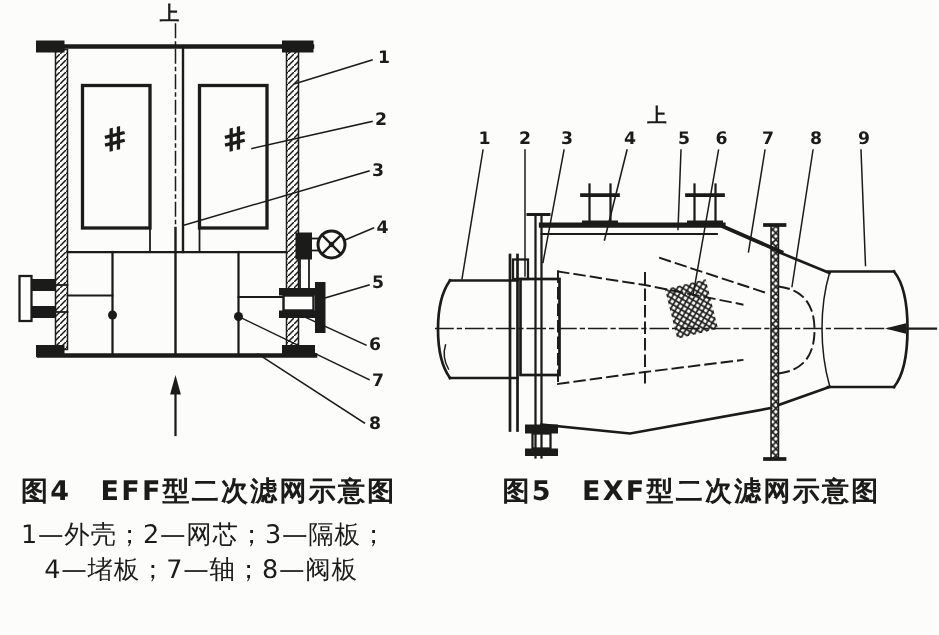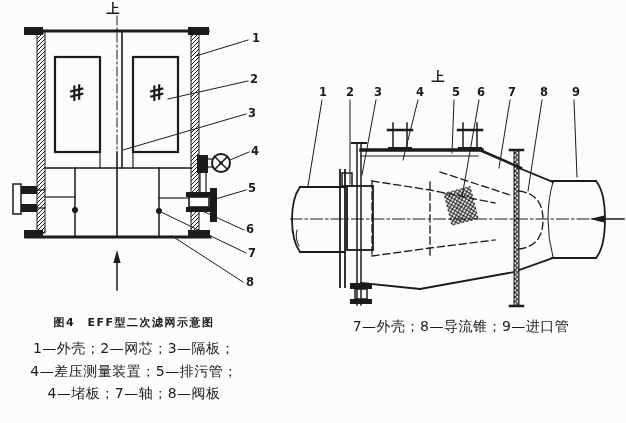--- a/index.html
+++ b/index.html
@@ -8,22 +8,22 @@
     width:626px;height:423px;
     background:#fcfcfa;
     font-family:"DejaVu Sans", sans-serif;
     color:#1b1b1b;
     overflow:hidden;
   }
   svg{position:absolute;top:0;}
   #fig4-svg{left:0;}
   #fig5-svg{left:290px;}
   .caption{position:absolute;text-align:center;}
-  .cap-title{font-weight:bold;font-size:11px;letter-spacing:1.5px;margin-bottom:7px;white-space:nowrap;}
-  .cap-line{font-size:14px;line-height:22.5px;letter-spacing:0.5px;white-space:nowrap;}
+  .cap-title{font-weight:bold;font-size:18px;letter-spacing:1.5px;margin-bottom:7px;white-space:nowrap;}
+  .cap-line{font-size:17px;line-height:22.5px;letter-spacing:0.5px;white-space:nowrap;}
   #cap4{left:14px;top:315px;width:240px;}
   #cap5{left:308px;top:315px;width:306px;}
   svg text{fill:#1b1b1b;}
   .callout{font-size:11.5px;font-weight:bold;}
 </style>
 </head>
 <body>
 
 <div class="page">
 
@@ -252,21 +252,20 @@
     <g>
       <line x1="0" y1="219" x2="305" y2="219" stroke-width="1" stroke-dasharray="12 3 2.5 3"></line>
       <line x1="313" y1="219" x2="334" y2="219" stroke-width="1.5"></line>
       <polygon points="300,219 314,215.5 314,222.5" fill="#1b1b1b" stroke="none"></polygon>
     </g>
   </svg>
 
   <div class="caption" id="cap4">
     <div class="cap-title">图4　EFF型二次滤网示意图</div>
     <div class="cap-line">1—外壳；2—网芯；3—隔板；</div>
-    <div class="cap-line">4—差压测量装置；5—排污管；</div>
     <div class="cap-line">4—堵板；7—轴；8—阀板</div>
   </div>
 
   <div class="caption" id="cap5">
-    <div class="cap-line">7—外壳；8—导流锥；9—进口管</div>
+    <div class="cap-title">图5　EXF型二次滤网示意图</div>
   </div>
 
 </div>
 
 </body></html>

